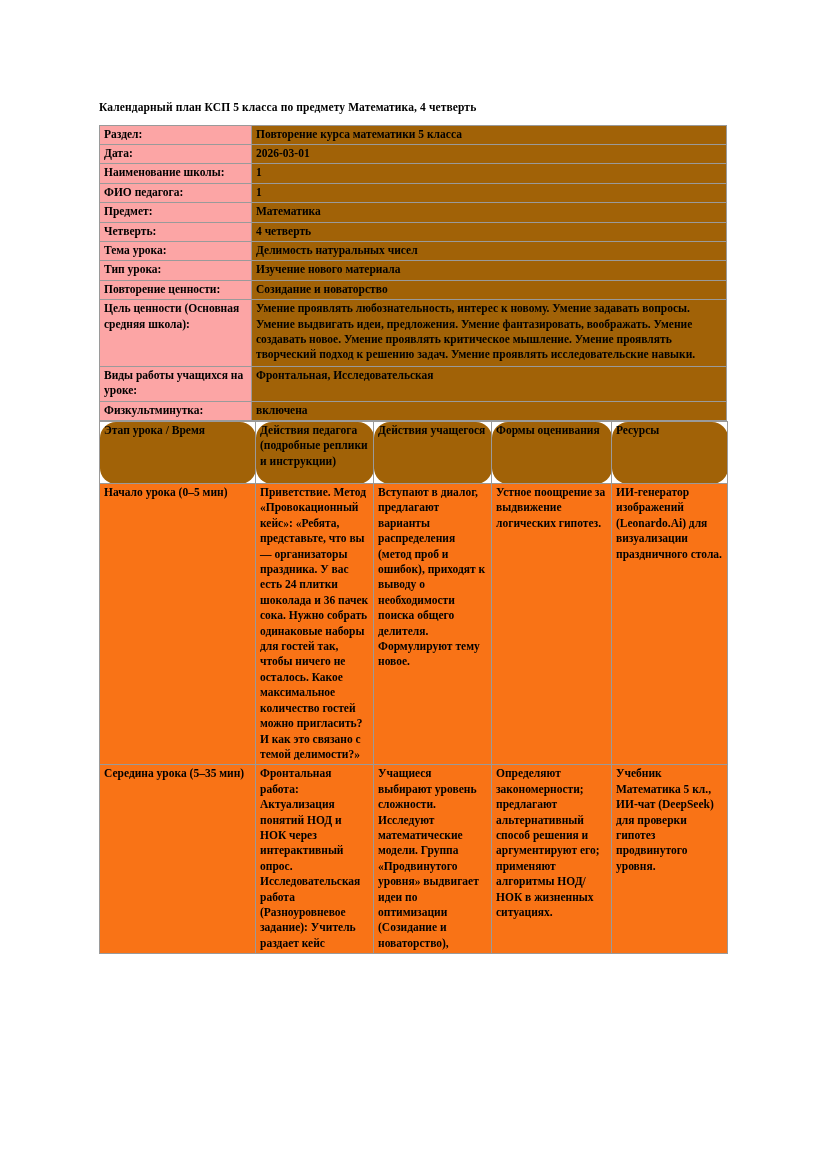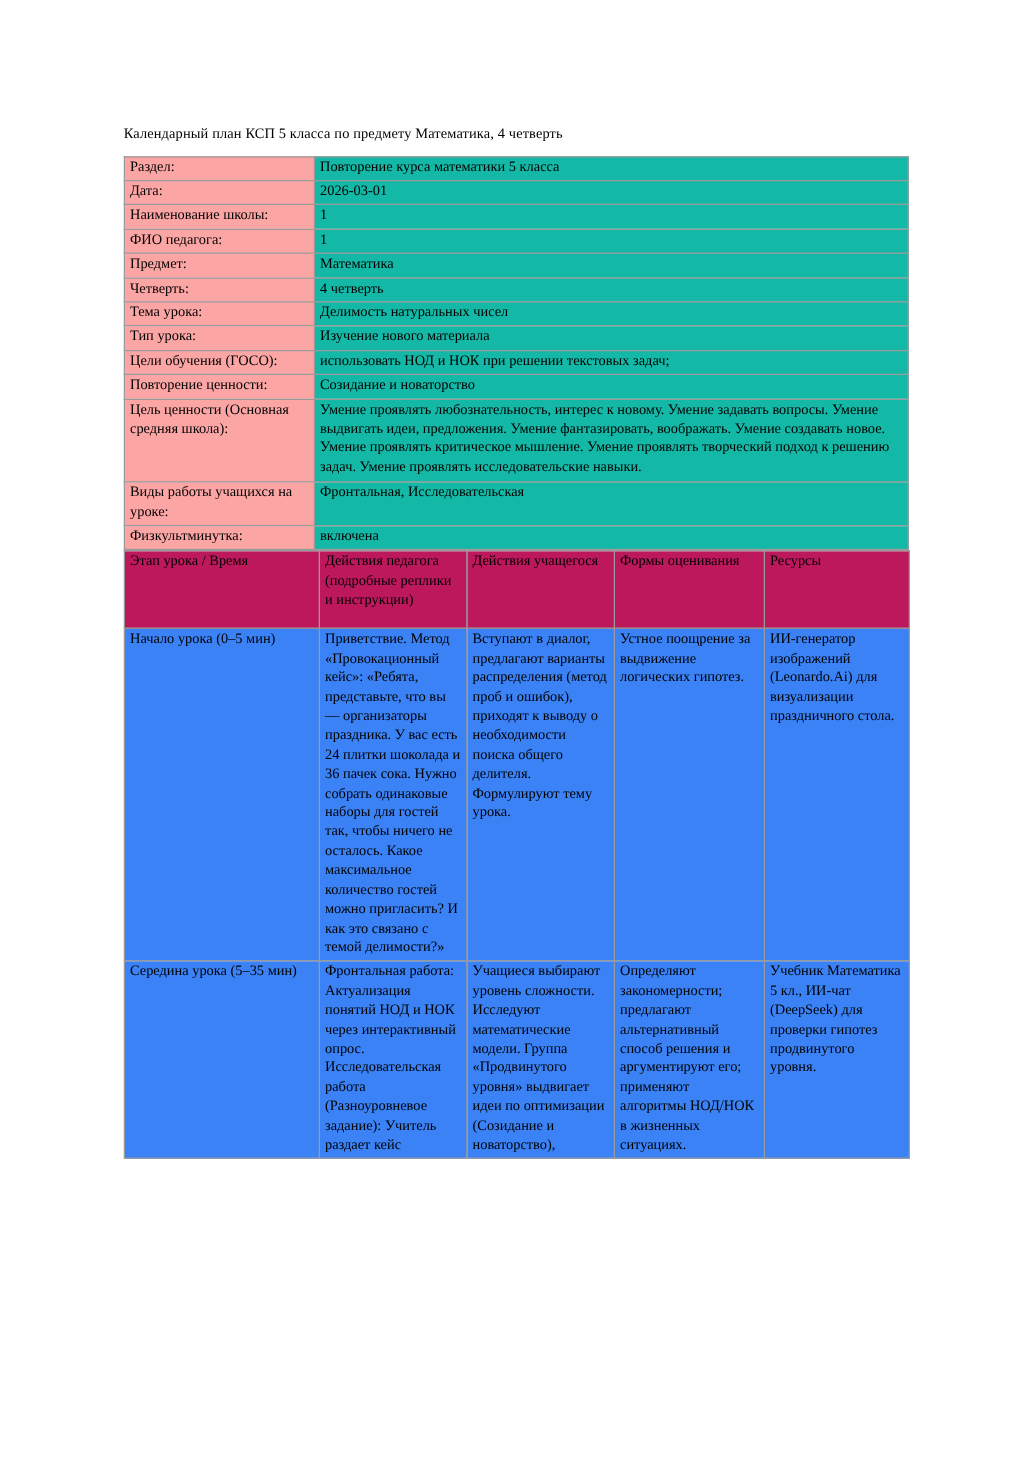--- a/index.html
+++ b/index.html
@@ -13,20 +13,21 @@
     font-family: "Liberation Serif", "DejaVu Serif", serif;
     color: #000000;
     -webkit-font-smoothing: antialiased;
   }
   .page {
     position: relative;
     width: 682px;
     min-height: 1170px;
     box-sizing: border-box;
     padding: 100px 99px 0 99px;
+    font-weight: bold;
   }
   .doc-title {
     font-size: 11.5px;
     line-height: 1.35;
     margin: 0 0 9px 0;
     letter-spacing: 0.01em;
   }
   table {
     border-collapse: collapse;
     table-layout: fixed;
@@ -41,39 +42,40 @@
     word-wrap: break-word;
     overflow-wrap: break-word;
     hyphens: auto;
   }
   
   .info-table td.label {
     width: 152px;
     background: #fca5a5;
   }
   .info-table td.value {
-    background: #14b8a6;
+    background: #a16207;
   }
   .section-label {
     font-size: 11.5px;
     line-height: 1.35;
     margin: 2px 0 4px 0;
   }
   
   .lesson-table col.c0 { width: 156px; }
   .lesson-table col.c1 { width: 118px; }
   .lesson-table col.c2 { width: 118px; }
   .lesson-table col.c3 { width: 120px; }
   .lesson-table col.c4 { width: 116px; }
   .lesson-table thead td {
-    background: #be185d;
+    background: #a16207;
     height: 58px;
+    border-radius: 16px;
   }
   .lesson-table tbody td {
-    background: #3b82f6;
+    background: #f97316;
   }
   .row-tall td { padding-bottom: 3px; }
 </style>
 </head>
 <body>
 
 <div class="page">
 
   <p class="doc-title">Календарный план КСП 5 класса по предмету Математика, 4 четверть</p>
 
@@ -109,24 +111,20 @@
       </tr>
       <tr>
         <td class="label">Тема урока:</td>
         <td class="value">Делимость натуральных чисел</td>
       </tr>
       <tr>
         <td class="label">Тип урока:</td>
         <td class="value">Изучение нового материала</td>
       </tr>
       <tr>
-        <td class="label">Цели обучения (ГОСО):</td>
-        <td class="value">использовать НОД и НОК при решении текстовых задач;</td>
-      </tr>
-      <tr>
         <td class="label">Повторение ценности:</td>
         <td class="value">Созидание и новаторство</td>
       </tr>
       <tr class="row-tall">
         <td class="label">Цель ценности (Основная средняя школа):</td>
         <td class="value">Умение проявлять любознательность, интерес к новому. Умение задавать вопросы. Умение выдвигать идеи, предложения. Умение фантазировать, воображать. Умение создавать новое. Умение проявлять критическое мышление. Умение проявлять творческий подход к решению задач. Умение проявлять исследовательские навыки.</td>
       </tr>
       <tr>
         <td class="label">Виды работы учащихся на уроке:</td>
         <td class="value">Фронтальная, Исследовательская</td>
@@ -153,21 +151,21 @@
         <td>Действия педагога (подробные реплики и инструкции)</td>
         <td>Действия учащегося</td>
         <td>Формы оценивания</td>
         <td>Ресурсы</td>
       </tr>
     </thead>
     <tbody>
       <tr>
         <td>Начало урока (0–5 мин)</td>
         <td>Приветствие. Метод «Провокационный кейс»: «Ребята, представьте, что вы — организаторы праздника. У вас есть 24 плитки шоколада и 36 пачек сока. Нужно собрать одинаковые наборы для гостей так, чтобы ничего не осталось. Какое максимальное количество гостей можно пригласить? И как это связано с темой делимости?»</td>
-        <td>Вступают в диалог, предлагают варианты распределения (метод проб и ошибок), приходят к выводу о необходимости поиска общего делителя. Формулируют тему урока.</td>
+        <td>Вступают в диалог, предлагают варианты распределения (метод проб и ошибок), приходят к выводу о необходимости поиска общего делителя. Формулируют тему новое.</td>
         <td>Устное поощрение за выдвижение логических гипотез.</td>
         <td>ИИ-генератор изображений (Leonardo.Ai) для визуализации праздничного стола.</td>
       </tr>
       <tr>
         <td>Середина урока (5–35 мин)</td>
         <td>Фронтальная работа: Актуализация понятий НОД и НОК через интерактивный опрос. Исследовательская работа (Разноуровневое задание): Учитель раздает кейс</td>
         <td>Учащиеся выбирают уровень сложности. Исследуют математические модели. Группа «Продвинутого уровня» выдвигает идеи по оптимизации (Созидание и новаторство),</td>
         <td>Определяют закономерности; предлагают альтернативный способ решения и аргументируют его; применяют алгоритмы НОД/НОК в жизненных ситуациях.</td>
         <td>Учебник Математика 5 кл., ИИ-чат (DeepSeek) для проверки гипотез продвинутого уровня.</td>
       </tr>

